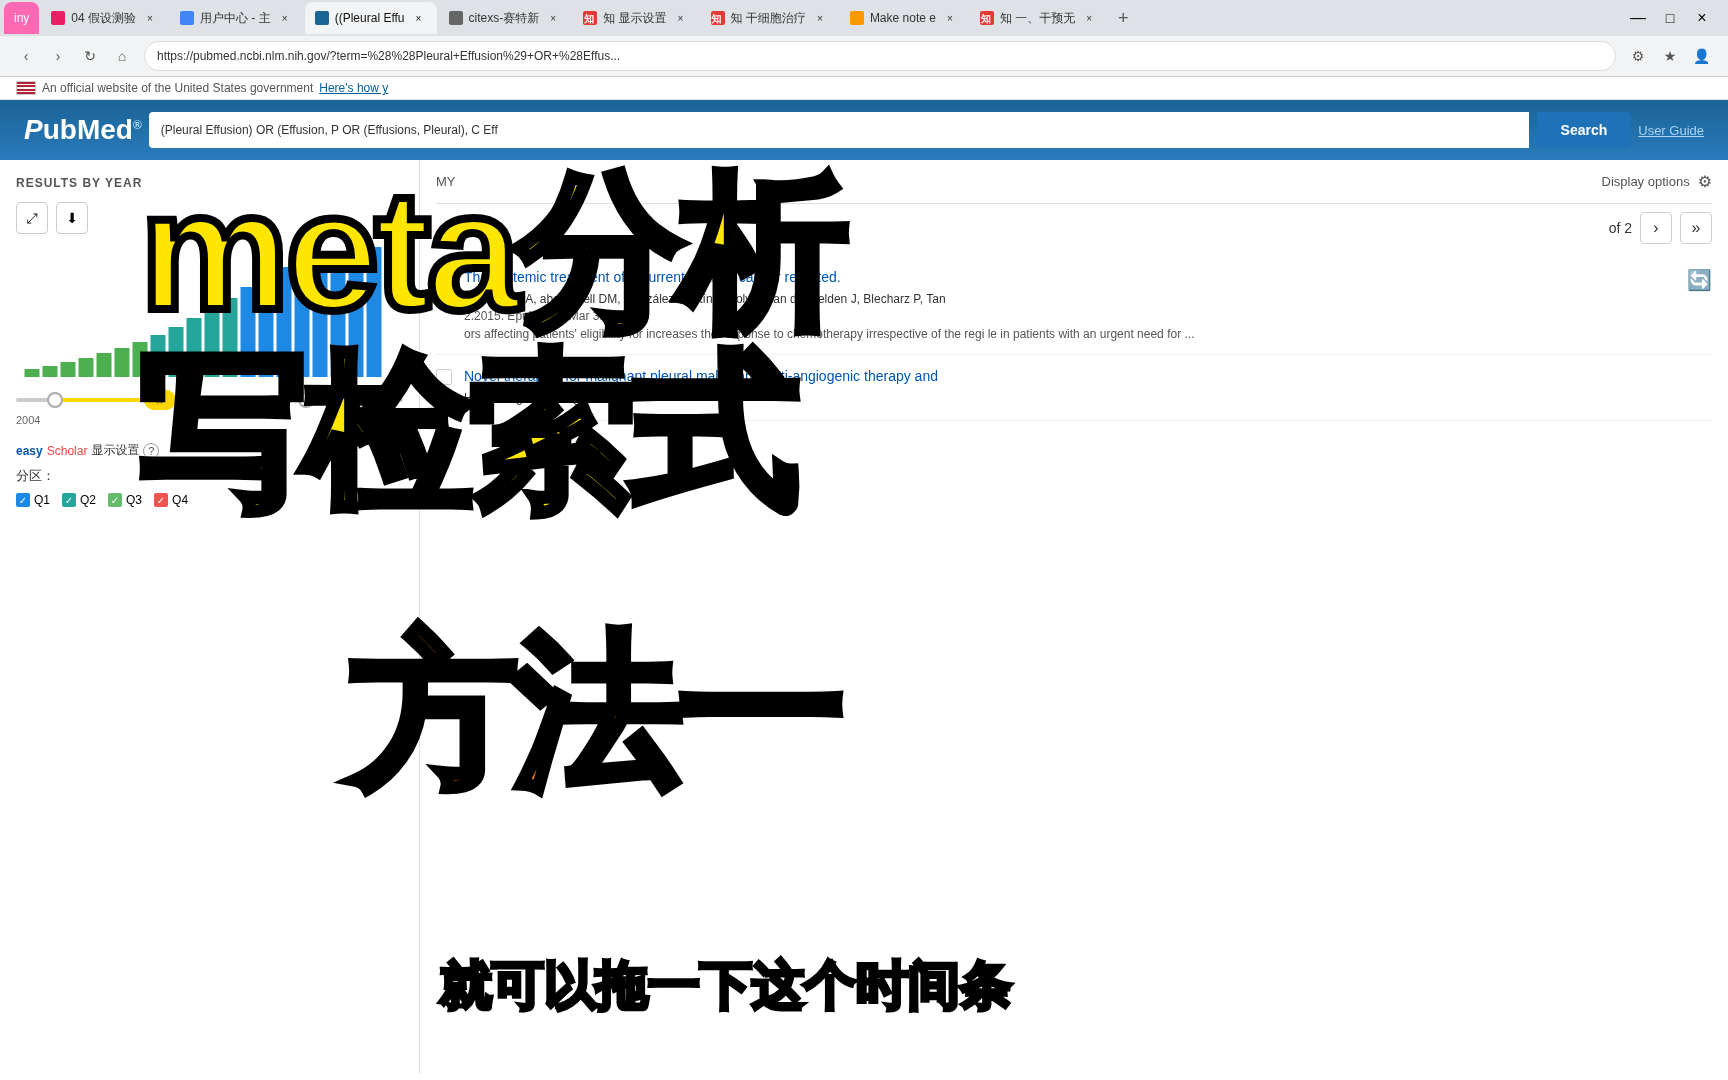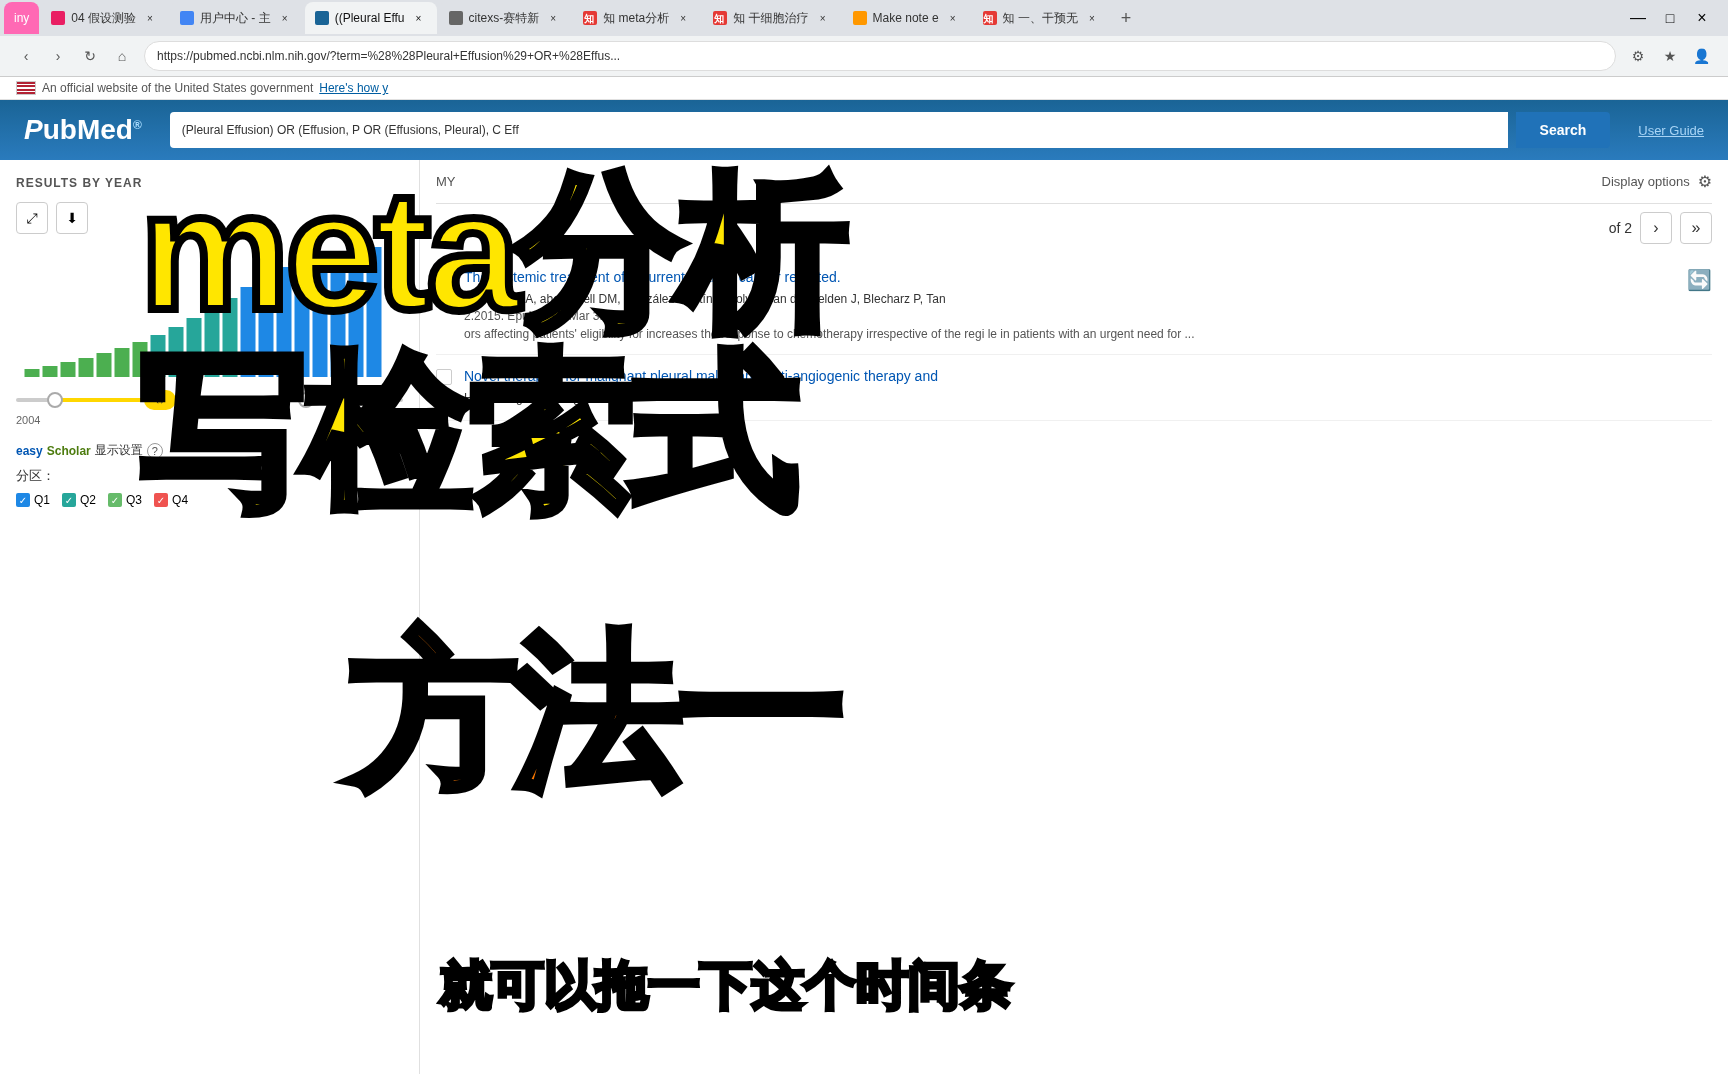--- a/index.html
+++ b/index.html
@@ -175,21 +175,21 @@
       text-decoration: underline;
       cursor: pointer;
     }
 
     
     .pubmed-header {
       background: linear-gradient(to bottom, #1a6496, #2a7bbd);
       padding: 12px 24px;
       display: flex;
       align-items: center;
-      gap: 28px;
+      gap: 7px;
     }
 
     .pubmed-logo {
       color: white;
       font-size: 28px;
       font-weight: bold;
     }
 
     .search-bar-wrapper {
       flex: 1;
@@ -295,21 +295,21 @@
     .easy-scholar {
       font-size: 12px;
       color: #555;
       display: flex;
       align-items: center;
       gap: 4px;
       margin-bottom: 8px;
     }
 
     .easy-text-blue { color: #0056b3; font-weight: bold; }
-    .easy-text-teal { color: #4d7c0f; font-weight: bold; }
+    .easy-text-teal { color: #ef4444; font-weight: normal; }
     .easy-text-dark { color: #333; }
 
     .fenjou-section {
       font-size: 13px;
       color: #333;
       margin-bottom: 8px;
     }
 
     .checkboxes-row {
       display: flex;
@@ -596,21 +596,21 @@
     </div>
 
     <div class="browser-tab">
       <span class="tab-favicon" style="background:#666;"></span>
       <span>citexs-赛特新</span>
       <span class="tab-close">×</span>
     </div>
 
     <div class="browser-tab">
       <span class="tab-favicon" style="background:#e53935; color:white; font-size:10px; font-weight:bold; padding:1px;">知</span>
-      <span>知 meta分析</span>
+      <span>知 显示设置</span>
       <span class="tab-close">×</span>
     </div>
 
     <div class="browser-tab">
       <span class="tab-favicon" style="background:#e53935; color:white; font-size:10px; font-weight:bold; padding:1px;">知</span>
       <span>知 干细胞治疗</span>
       <span class="tab-close">×</span>
     </div>
 
     <div class="browser-tab">

